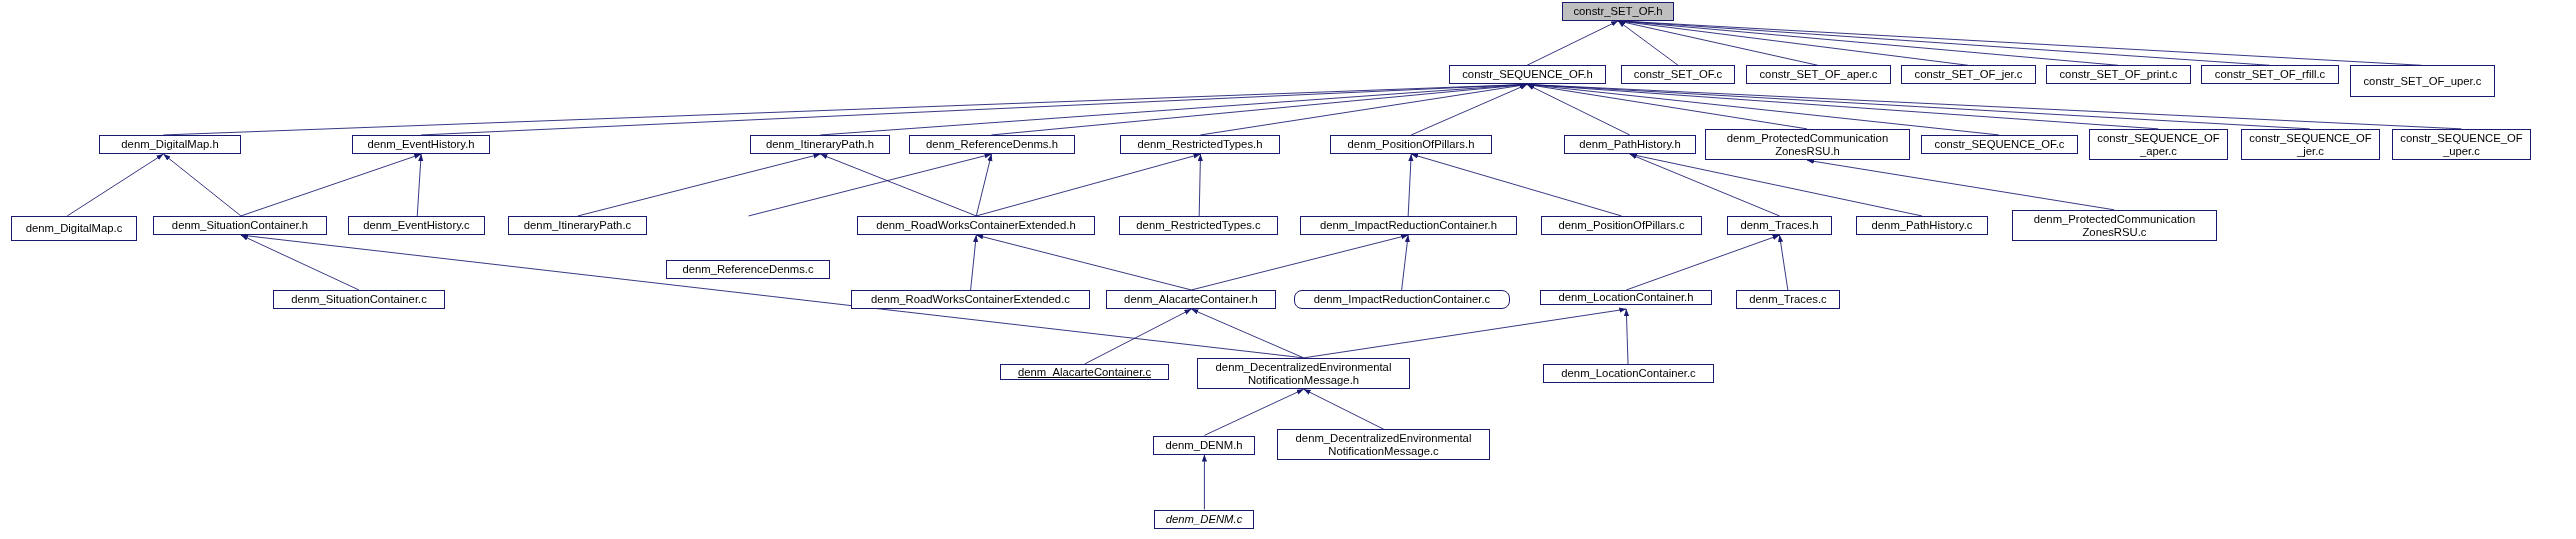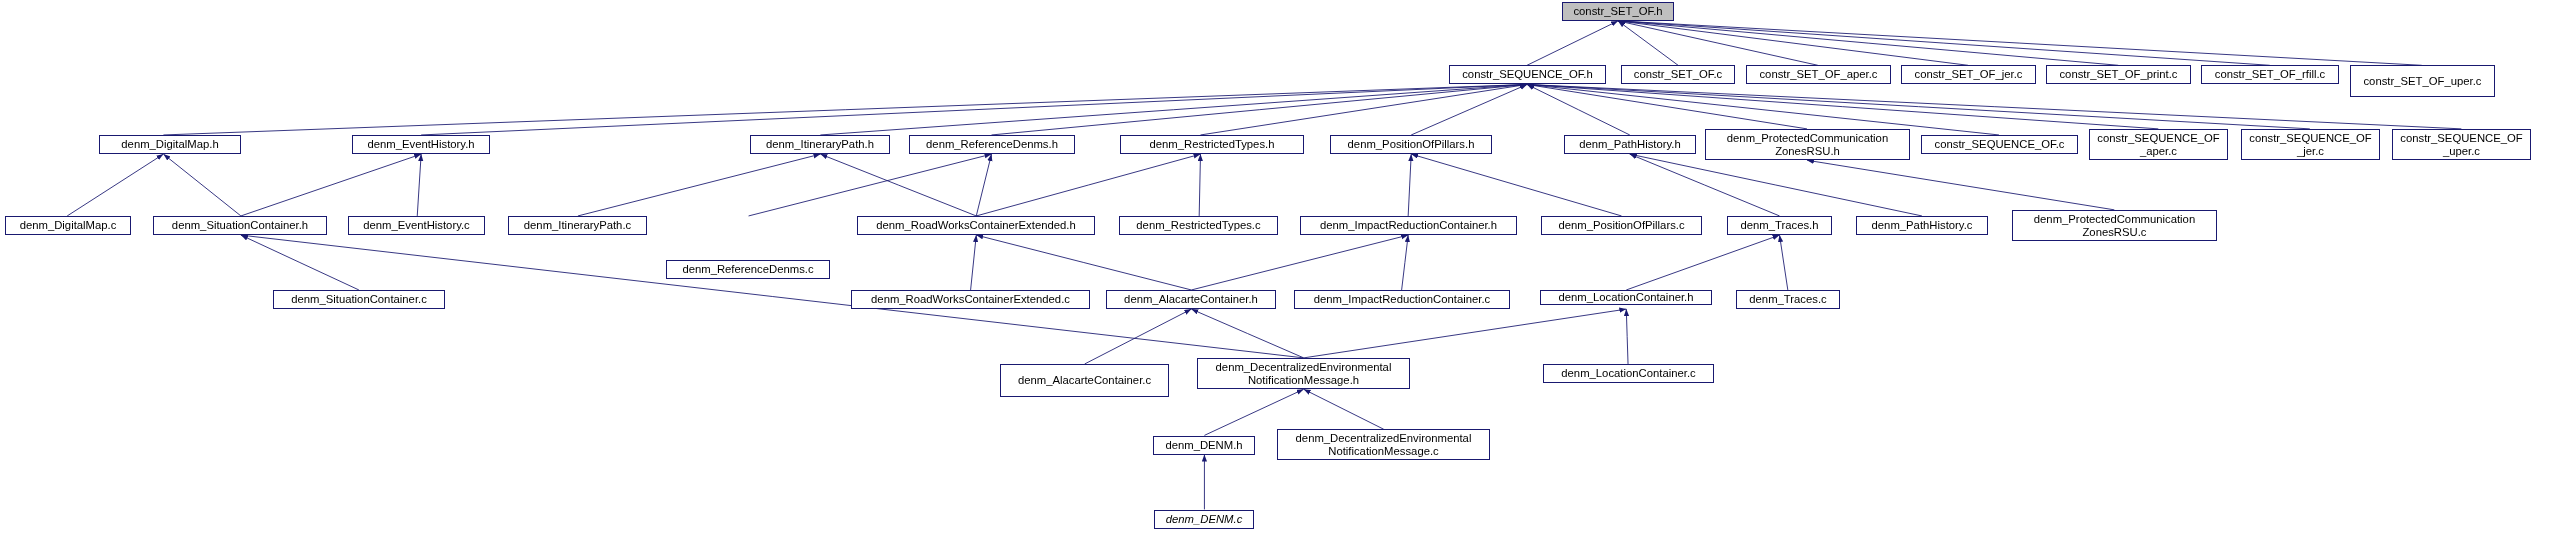--- a/index.html
+++ b/index.html
@@ -110,52 +110,52 @@
     <div class="node" style="left: 1621px; top: 65px; width: 114px; height: 19px;">constr_SET_OF.c</div>
     <div class="node" style="left: 1746px; top: 65px; width: 145px; height: 19px;">constr_SET_OF_aper.c</div>
     <div class="node" style="left: 1901px; top: 65px; width: 135px; height: 19px;">constr_SET_OF_jer.c</div>
     <div class="node" style="left: 2046px; top: 65px; width: 145px; height: 19px;">constr_SET_OF_print.c</div>
     <div class="node" style="left: 2201px; top: 65px; width: 138px; height: 19px;">constr_SET_OF_rfill.c</div>
     <div class="node" style="left: 2350px; top: 65px; width: 145px; height: 32px;">constr_SET_OF_uper.c</div>
     <div class="node" style="left: 99px; top: 135px; width: 142px; height: 19px;">denm_DigitalMap.h</div>
     <div class="node" style="left: 352px; top: 135px; width: 138px; height: 19px;">denm_EventHistory.h</div>
     <div class="node" style="left: 750px; top: 135px; width: 140px; height: 19px;">denm_ItineraryPath.h</div>
     <div class="node" style="left: 909px; top: 135px; width: 166px; height: 19px;">denm_ReferenceDenms.h</div>
-    <div class="node" style="left: 1120px; top: 135px; width: 184px; height: 19px;">denm_RestrictedTypes.h</div>
+    <div class="node" style="left: 1120px; top: 135px; width: 160px; height: 19px;">denm_RestrictedTypes.h</div>
     <div class="node" style="left: 1330px; top: 135px; width: 162px; height: 19px;">denm_PositionOfPillars.h</div>
     <div class="node" style="left: 1564px; top: 135px; width: 132px; height: 19px;">denm_PathHistory.h</div>
     <div class="node" style="left: 1705px; top: 129px; width: 205px; height: 31px;">denm_ProtectedCommunication
 ZonesRSU.h</div>
     <div class="node" style="left: 1921px; top: 135px; width: 157px; height: 19px;">constr_SEQUENCE_OF.c</div>
     <div class="node" style="left: 2089px; top: 129px; width: 139px; height: 31px;">constr_SEQUENCE_OF
 _aper.c</div>
     <div class="node" style="left: 2241px; top: 129px; width: 139px; height: 31px;">constr_SEQUENCE_OF
 _jer.c</div>
     <div class="node" style="left: 2392px; top: 129px; width: 139px; height: 31px;">constr_SEQUENCE_OF
 _uper.c</div>
-    <div class="node" style="left: 5px; top: 216px; width: 126px; height: 19px;">denm_DigitalMap.c</div>
+    <div class="node" style="left: 11px; top: 216px; width: 126px; height: 25px;">denm_DigitalMap.c</div>
     <div class="node" style="left: 153px; top: 216px; width: 174px; height: 19px;">denm_SituationContainer.h</div>
     <div class="node" style="left: 348px; top: 216px; width: 137px; height: 19px;">denm_EventHistory.c</div>
     <div class="node" style="left: 508px; top: 216px; width: 139px; height: 19px;">denm_ItineraryPath.c</div>
     <div class="node" style="left: 666px; top: 216px; width: 164px; height: 19px; margin-top: 44px;">denm_ReferenceDenms.c</div>
     <div class="node" style="left: 857px; top: 216px; width: 238px; height: 19px;">denm_RoadWorksContainerExtended.h</div>
     <div class="node" style="left: 1119px; top: 216px; width: 159px; height: 19px;">denm_RestrictedTypes.c</div>
     <div class="node" style="left: 1300px; top: 216px; width: 217px; height: 19px;">denm_ImpactReductionContainer.h</div>
     <div class="node" style="left: 1541px; top: 216px; width: 161px; height: 19px;">denm_PositionOfPillars.c</div>
     <div class="node" style="left: 1727px; top: 216px; width: 105px; height: 19px;">denm_Traces.h</div>
     <div class="node" style="left: 1856px; top: 216px; width: 132px; height: 19px;">denm_PathHistory.c</div>
     <div class="node" style="left: 2012px; top: 210px; width: 205px; height: 31px;">denm_ProtectedCommunication
 ZonesRSU.c</div>
     <div class="node" style="left: 273px; top: 290px; width: 172px; height: 19px;">denm_SituationContainer.c</div>
     <div class="node" style="left: 851px; top: 290px; width: 239px; height: 19px;">denm_RoadWorksContainerExtended.c</div>
     <div class="node" style="left: 1106px; top: 290px; width: 170px; height: 19px;">denm_AlacarteContainer.h</div>
-    <div class="node" style="left: 1294px; top: 290px; width: 216px; height: 19px;">denm_ImpactReductionContainer.c</div>
+    <div class="node" style="left: 1294px; top: 290px; width: 216px; height: 19px; border-radius: 8px;">denm_ImpactReductionContainer.c</div>
     <div class="node" style="left: 1540px; top: 290px; width: 172px; height: 15px;">denm_LocationContainer.h</div>
     <div class="node" style="left: 1736px; top: 290px; width: 104px; height: 19px;">denm_Traces.c</div>
-    <div class="node" style="left: 1000px; top: 364px; width: 169px; height: 33px;">denm_AlacarteContainer.c</div>
+    <div class="node" style="left: 1000px; top: 364px; width: 169px; height: 16px; text-decoration: underline;">denm_AlacarteContainer.c</div>
     <div class="node" style="left: 1197px; top: 358px; width: 213px; height: 31px;">denm_DecentralizedEnvironmental
 NotificationMessage.h</div>
     <div class="node" style="left: 1543px; top: 364px; width: 171px; height: 19px;">denm_LocationContainer.c</div>
     <div class="node" style="left: 1153px; top: 436px; width: 102px; height: 19px;">denm_DENM.h</div>
     <div class="node" style="left: 1277px; top: 429px; width: 213px; height: 31px;">denm_DecentralizedEnvironmental
 NotificationMessage.c</div>
     <div class="node" style="left: 1154px; top: 510px; width: 100px; height: 19px; font-style: italic;">denm_DENM.c</div>
   </div>
 
 

